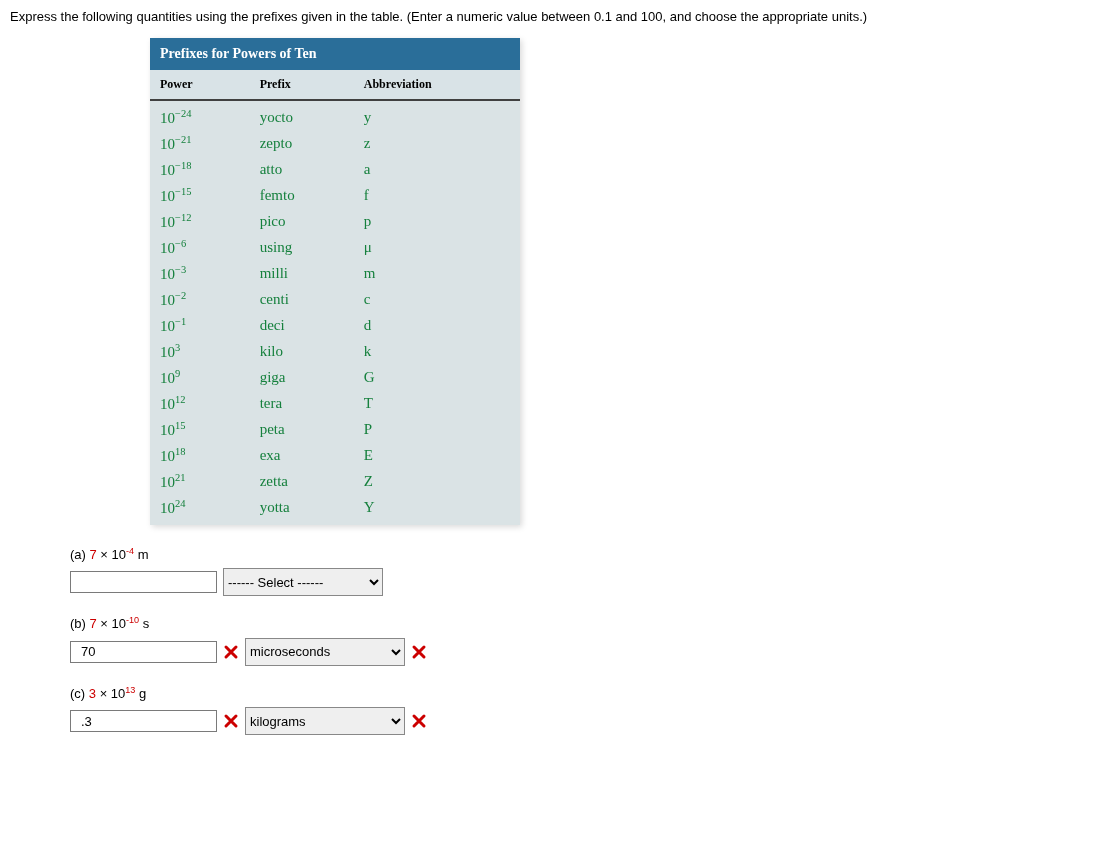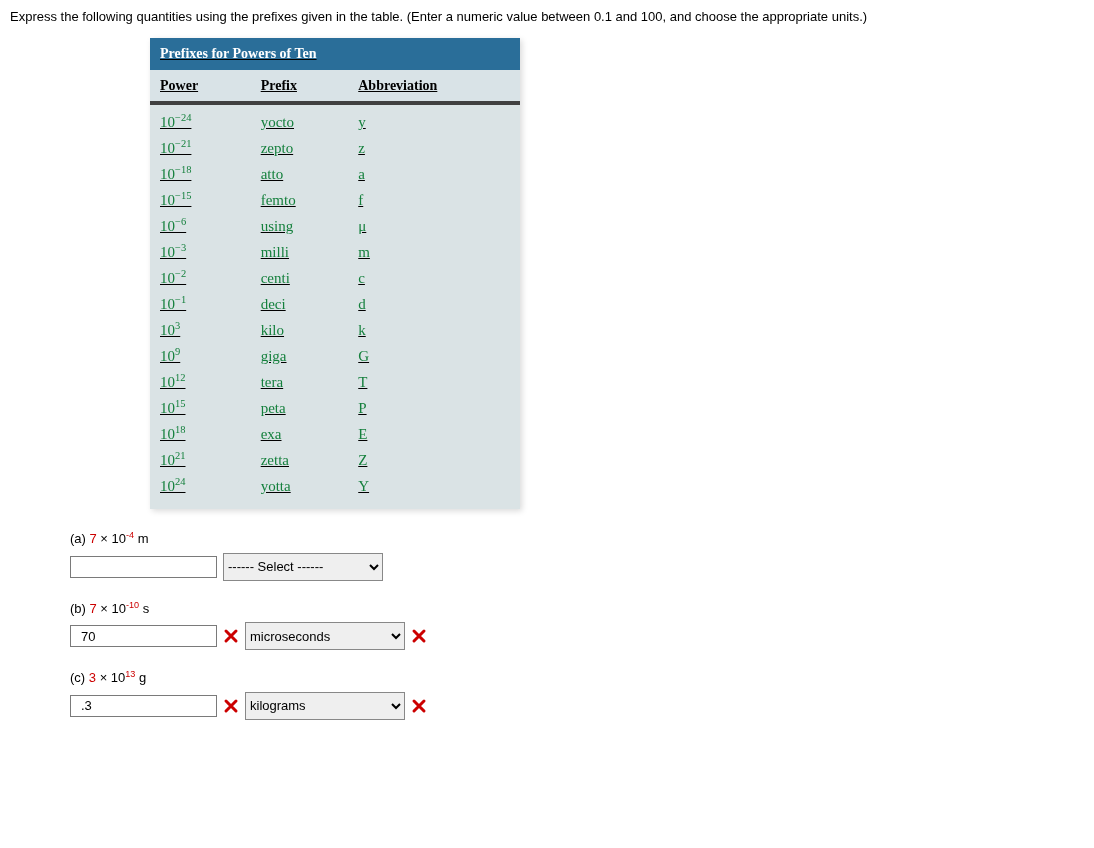--- a/index.html
+++ b/index.html
@@ -10,49 +10,48 @@
     padding: 8px 10px;
     line-height: 1.4;
     background: #fff;
   }
   .instruction { margin-bottom: 12px; }
   .tablewrap { margin-left: 140px; margin-bottom: 20px; }
   .ptable {
     border-collapse: collapse;
     width: 370px;
     box-shadow: 2px 2px 6px rgba(0,0,0,0.15);
-    text-decoration: underline;
   }
   .ptable td, .ptable th {
     font-family: "Times New Roman", serif;
   }
   .titlebar {
     background: #2a6e99;
     color: #fff;
     font-weight: bold;
     font-size: 14px;
     padding: 6px 10px;
     text-align: left;
   }
   .headrow th {
     background: #d9e3e7;
     padding: 6px 10px;
     font-weight: bold;
     text-align: left;
-    border-bottom: 4px solid #404040;
-    font-size: 14px;
+    border-bottom: 2px solid #404040;
+    font-size: 12px;
   }
   .bodyrow td {
     background: #dae3e5;
     padding: 2px 10px;
     font-size: 15px;
     color: #15803d;
   }
   .ptable tbody tr:first-child td { padding-top: 6px; }
-  .ptable tbody tr:last-child td { padding-bottom: 12px; }
+  .ptable tbody tr:last-child td { padding-bottom: 6px; }
   sup { font-size: 0.7em; vertical-align: super; }
   .qblock { margin: 18px 0 0 60px; }
   .qlabel { font-family: Liberation Sans, sans-serif; font-size: 13px; }
   .red { color: #c00; }
   .inputrow { margin-top: 4px; display: flex; align-items: center; gap: 6px; }
   input[type=text] {
     width: 125px;
     font-size: 13px;
     padding: 1px 10px;
     border: 1px solid #7a7a7a;
@@ -103,20 +102,25 @@
           <td>10<sup>−18</sup></td>
           <td>atto</td>
           <td>a</td>
         </tr>
         <tr class="bodyrow">
           <td>10<sup>−15</sup></td>
           <td>femto</td>
           <td>f</td>
         </tr>
         <tr class="bodyrow">
+          <td>10<sup>−12</sup></td>
+          <td>pico</td>
+          <td>p</td>
+        </tr>
+        <tr class="bodyrow">
           <td>10<sup>−6</sup></td>
           <td>using</td>
           <td>μ</td>
         </tr>
         <tr class="bodyrow">
           <td>10<sup>−3</sup></td>
           <td>milli</td>
           <td>m</td>
         </tr>
         <tr class="bodyrow">

